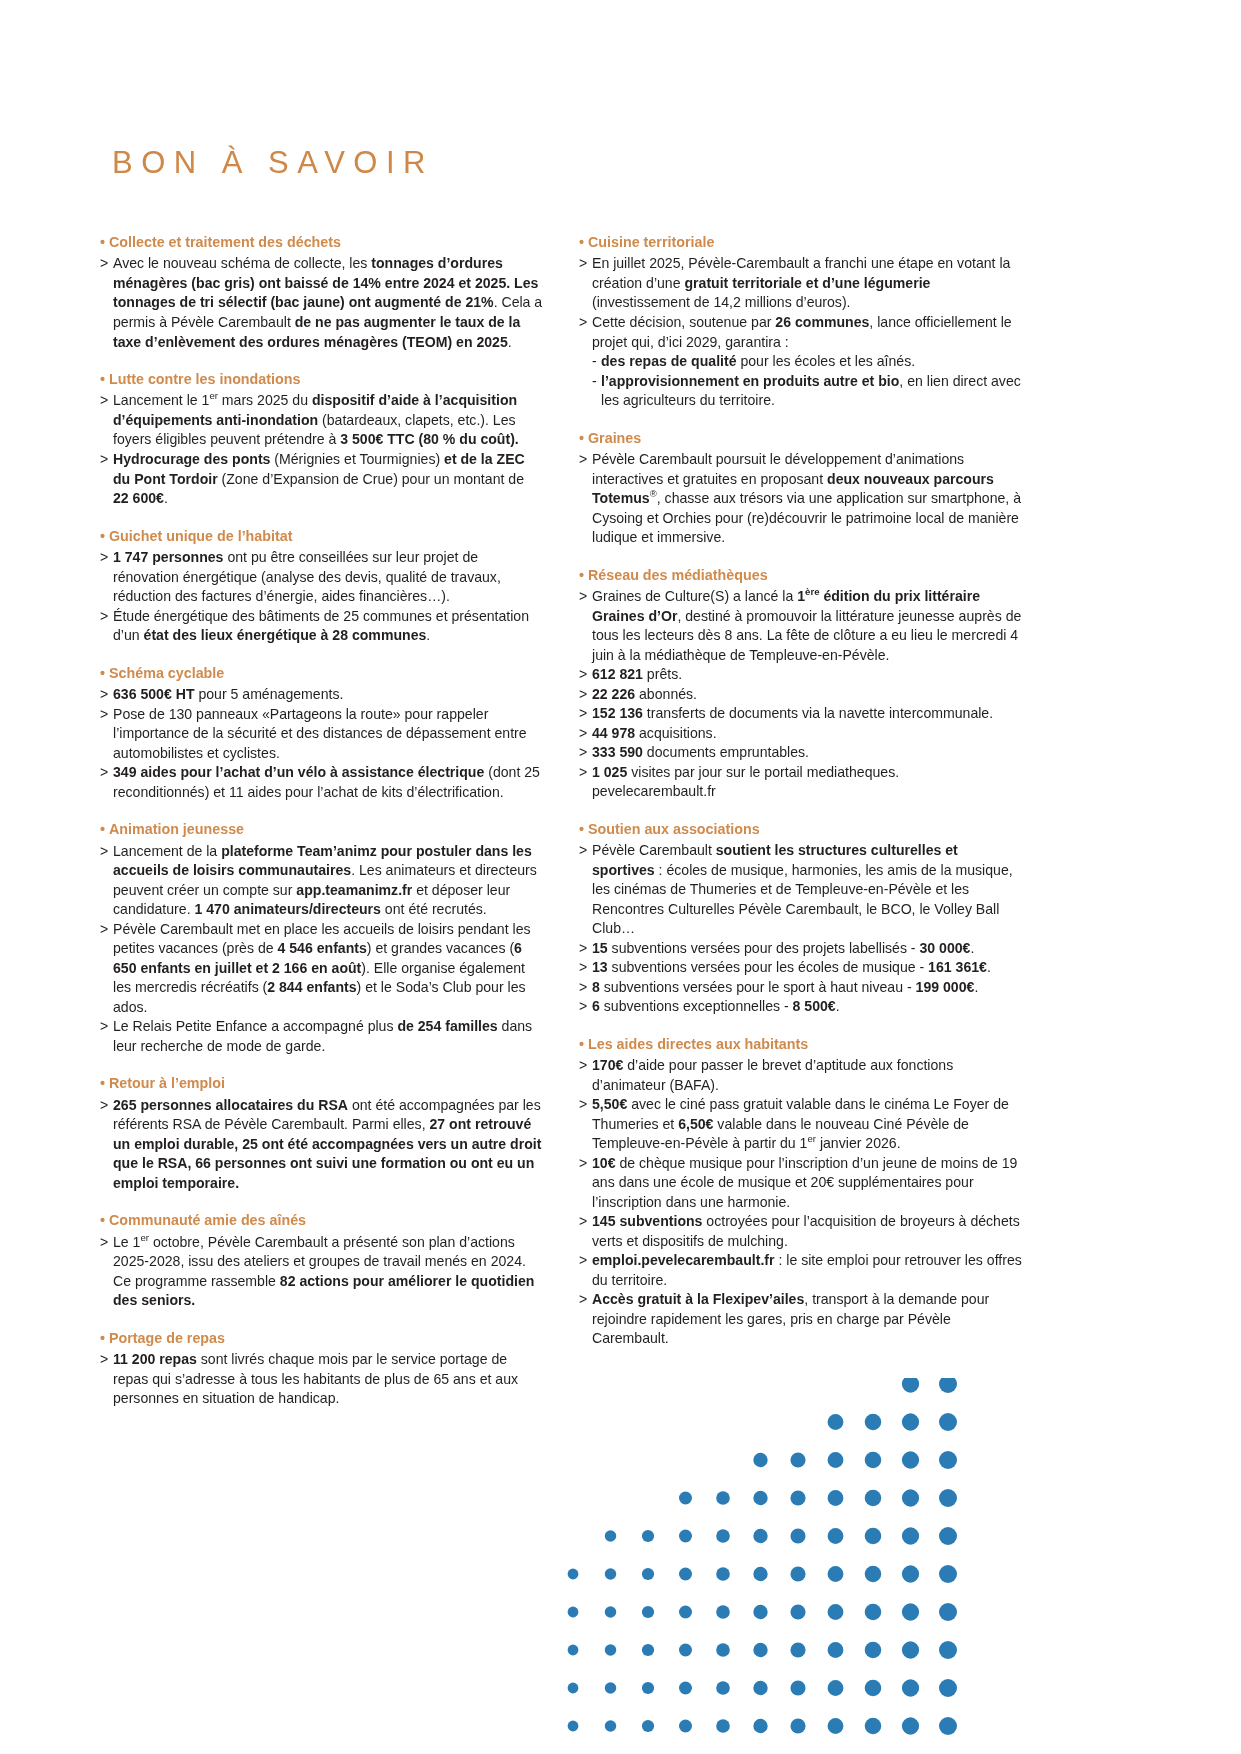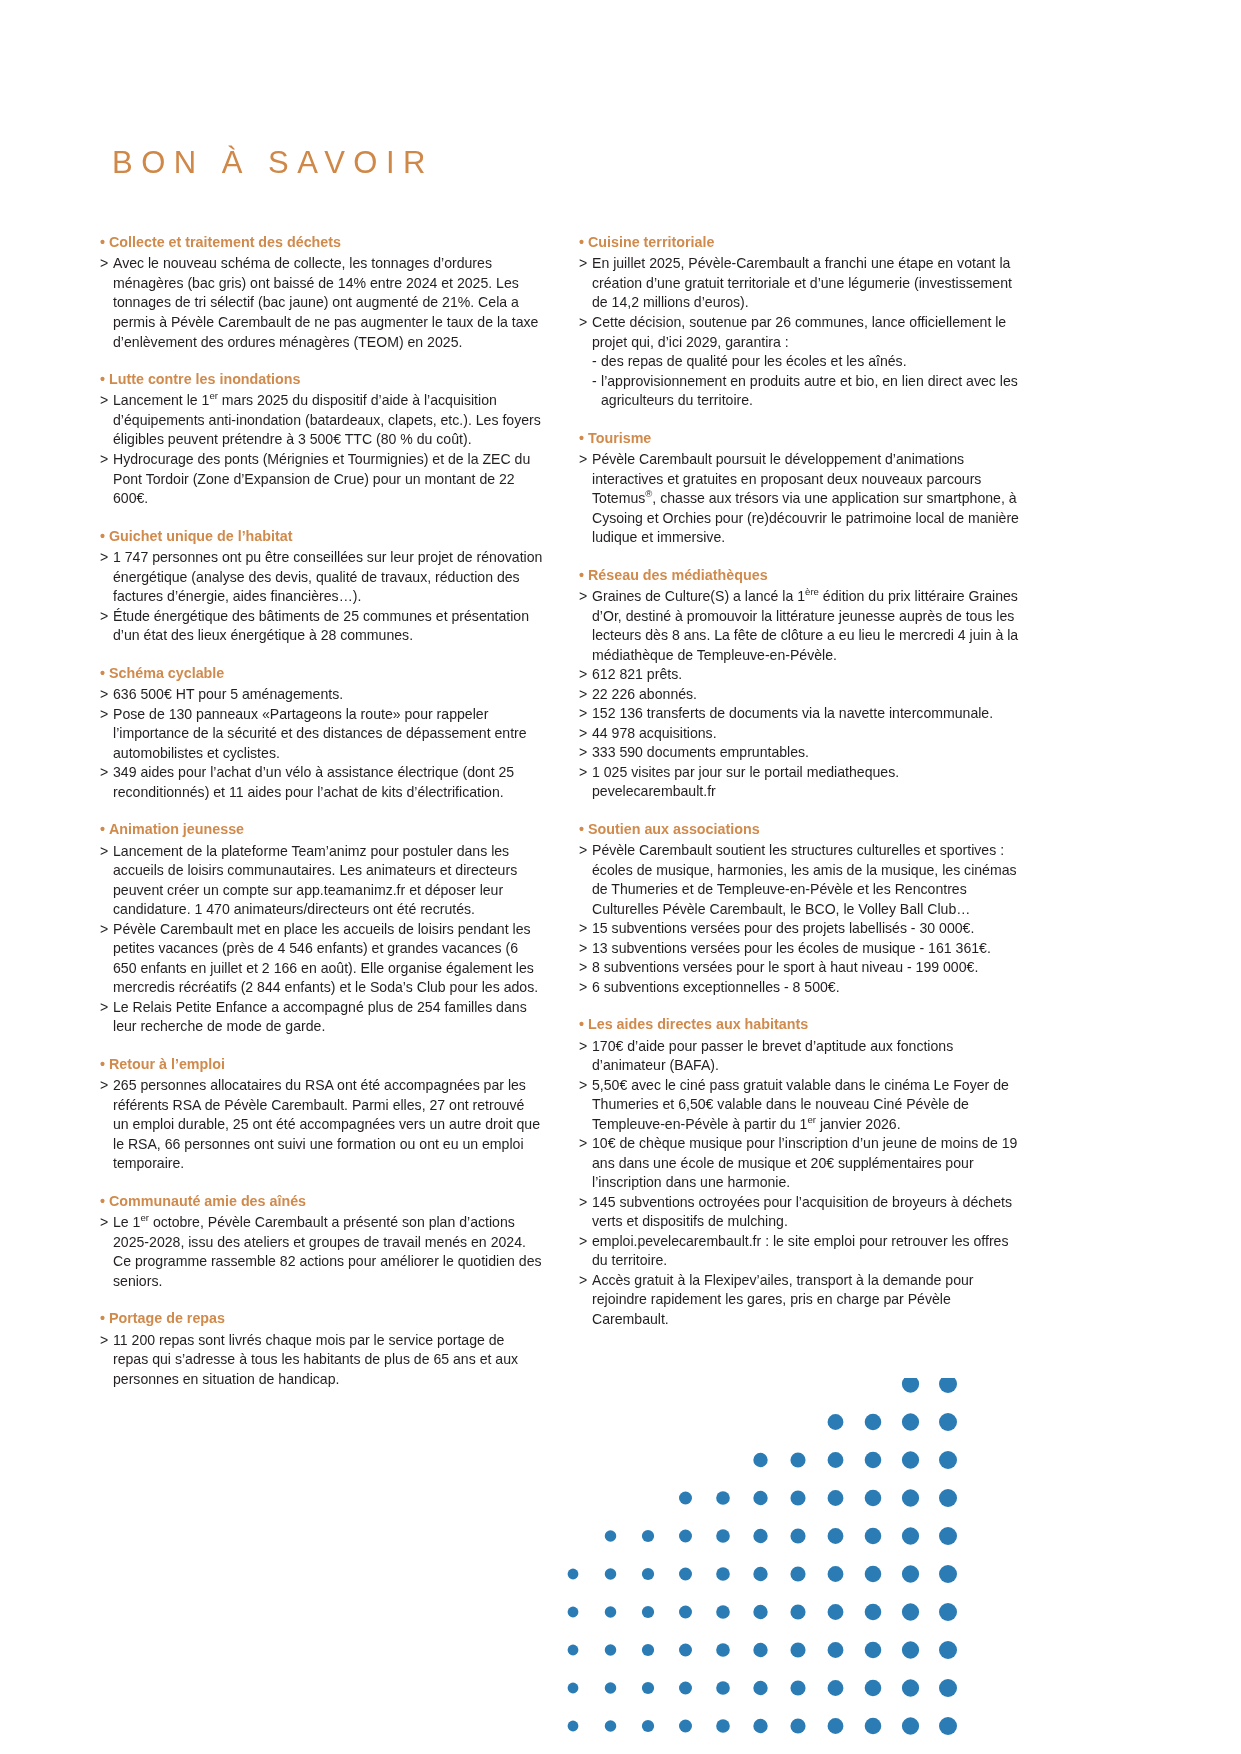--- a/index.html
+++ b/index.html
@@ -77,21 +77,21 @@
     flex: 0 0 13px;
     width: 13px;
     color: #231f20;
     font-size: 14.1px;
     line-height: 1.385;
   }
   .item-body {
     flex: 1 1 auto;
   }
   .item-body b {
-    font-weight: normal;
+    font-weight: bold;
   }
   .sub-item {
     display: flex;
     align-items: flex-start;
     margin-left: 13px;
     font-size: 14.1px;
     line-height: 1.385;
   }
   .dash {
     flex: 0 0 9px;
@@ -244,21 +244,21 @@
           <span class="item-body"><b>des repas de qualité</b> pour les écoles et les aînés.</span>
         </div>
         <div class="sub-item">
           <span class="dash">-</span>
           <span class="item-body"><b>l’approvisionnement en produits autre et bio</b>, en lien direct avec les agriculteurs du territoire.</span>
         </div>
       </div>
       <div class="section">
         <div class="section-title">
           <span class="bullet-dot">•</span>
-          <span>Tourisme</span>
+          <span>Graines</span>
         </div>
         <div class="item">
           <span class="chev">&gt;</span>
           <span class="item-body">Pévèle Carembault poursuit le développement d’animations interactives et gratuites en proposant <b>deux nouveaux parcours Totemus</b><sup>®</sup>, chasse aux trésors via une application sur smartphone, à Cysoing et Orchies pour (re)découvrir le patrimoine local de manière ludique et immersive.</span>
         </div>
       </div>
       <div class="section">
         <div class="section-title">
           <span class="bullet-dot">•</span>
           <span>Réseau des médiathèques</span>

